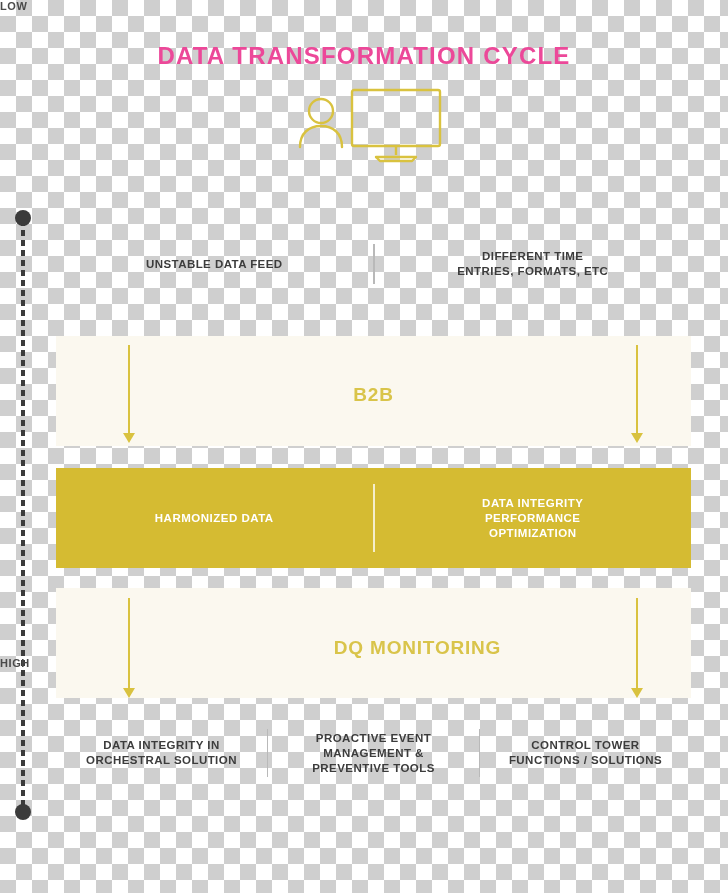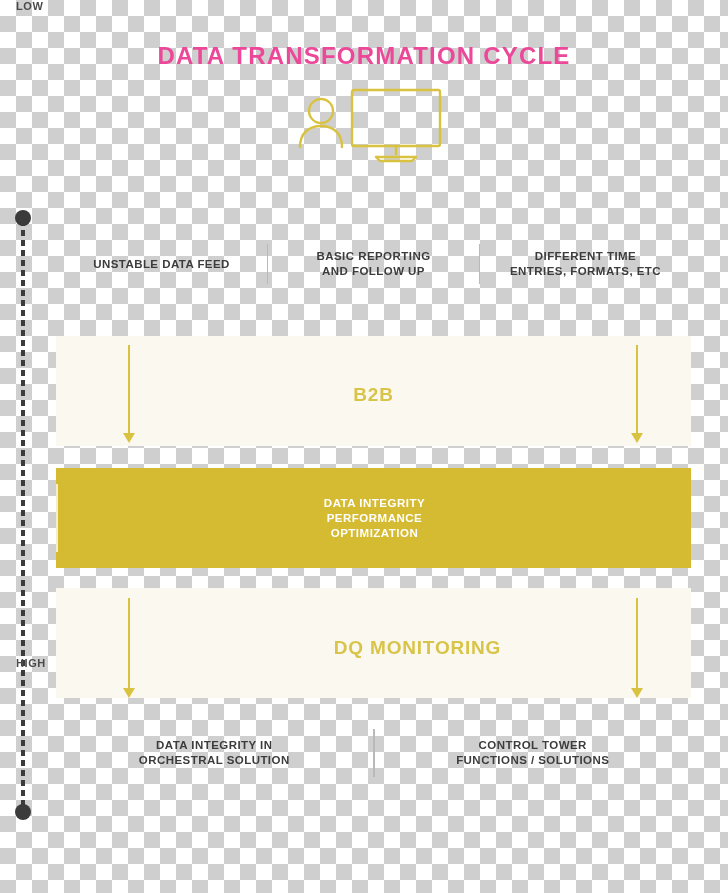--- a/index.html
+++ b/index.html
@@ -66,21 +66,21 @@
     position: absolute;
     left: 7px;
     width: 16px; height: 16px;
     border-radius: 50%;
     background: #3b3b3b;
   }
   #axis-dot-top { top: 14px; }
   #axis-dot-bottom { top: 608px; }
   .axis-label {
     position: absolute;
-    left: 16px;
+    left: 0;
     width: 40px;
     text-align: left;
     font-size: 11px;
     font-weight: bold;
     letter-spacing: 0.6px;
     color: #4a4a4a;
   }
   #axis-label-low { top: 0px; }
   #axis-label-high { top: 632px; margin-top: 25px; }
 
@@ -210,55 +210,56 @@
     <div id="axis-line"></div>
     <div class="axis-dot" id="axis-dot-top"></div>
     <div class="axis-dot" id="axis-dot-bottom"></div>
   </div>
   <div class="axis-label" id="axis-label-low">LOW</div>
   <div class="axis-label" id="axis-label-high">HIGH</div>
 
   <div class="label-row" id="row-top">
     <div class="label-cell">UNSTABLE DATA FEED</div>
     <div class="divider"></div>
-    <div class="label-cell">BASIC REPORTING<br>AND FOLLOW UP</div>
     <div class="divider"></div>
     <div class="label-cell">DIFFERENT TIME<br>ENTRIES, FORMATS, ETC</div>
   </div>
 
   <div class="pale-band" id="band-upper"></div>
   <div class="band-label" id="band-label-upper">B2B</div>
 
   <div class="arrow" style="left:122px; top:345px; height:98px;">
     <div class="shaft" style="height:88px;"></div>
     <div class="head" style="top:88px;"></div>
   </div>
   <div class="arrow" style="left:630px; top:345px; height:98px;">
     <div class="shaft" style="height:88px;"></div>
     <div class="head" style="top:88px;"></div>
   </div>
 
   <div id="gold-bar">
+    <div class="label-cell">HARMONIZED DATA</div>
     <div class="divider"></div>
     <div class="divider"></div>
     <div class="label-cell">DATA INTEGRITY<br>PERFORMANCE<br>OPTIMIZATION</div>
   </div>
 
   <div class="pale-band" id="band-lower"></div>
   <div class="band-label" id="band-label-lower">DQ MONITORING</div>
 
   <div class="arrow" style="left:122px; top:598px; height:100px;">
     <div class="shaft" style="height:90px;"></div>
     <div class="head" style="top:90px;"></div>
   </div>
   <div class="arrow" style="left:630px; top:598px; height:100px;">
     <div class="shaft" style="height:90px;"></div>
     <div class="head" style="top:90px;"></div>
   </div>
 
   <div class="label-row" id="row-bottom">
     <div class="label-cell">DATA INTEGRITY IN<br>ORCHESTRAL SOLUTION</div>
     <div class="divider"></div>
+    <div class="label-cell">PROACTIVE EVENT<br>MANAGEMENT &amp;<br>PREVENTIVE TOOLS</div>
     <div class="divider"></div>
     <div class="label-cell">CONTROL TOWER<br>FUNCTIONS / SOLUTIONS</div>
   </div>
 
 </div>
 
 </body></html>

